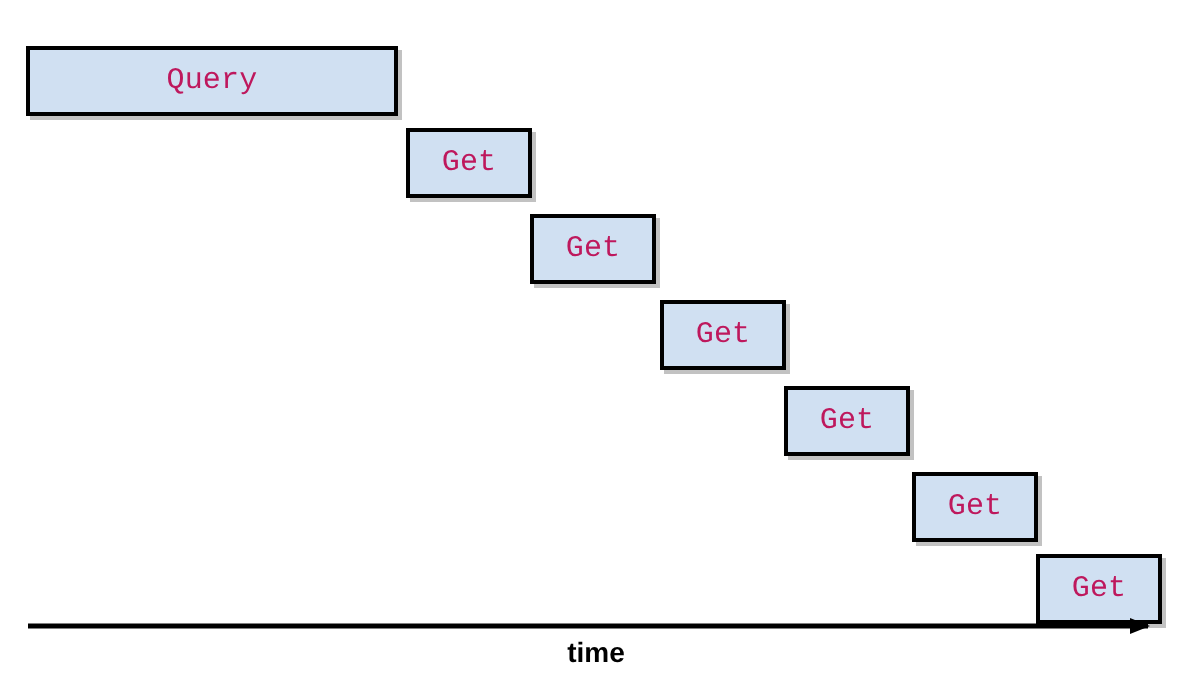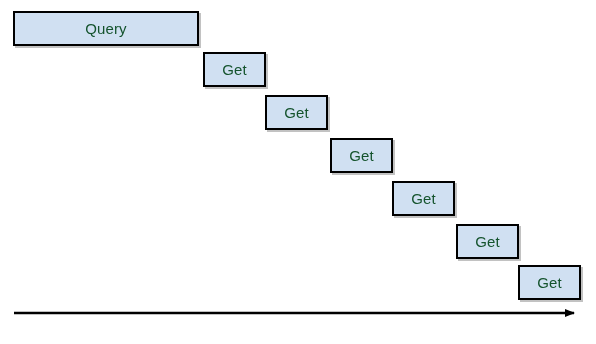--- a/index.html
+++ b/index.html
@@ -18,26 +18,27 @@
     overflow: hidden;
   }
   .op-box {
     position: absolute;
     box-sizing: border-box;
     background: #d0e0f2;
     border: 2px solid #000000;
     display: flex;
     align-items: center;
     justify-content: center;
-    color: #14532d;
-    font-family: Liberation Sans, sans-serif;
+    color: #be185d;
+    font-family: Liberation Mono, monospace;
     font-size: 15px;
     line-height: 1;
     letter-spacing: 0.1px;
     box-shadow: 2px 2px 0 rgba(120,120,120,0.45);
+    margin-top: 12px;
   }
   .op-label {
     display: block;
     white-space: nowrap;
   }
   #time-axis {
     position: absolute;
     left: 0;
     top: 0;
     width: 596px;
@@ -87,14 +88,15 @@
 
   <svg id="time-axis" viewBox="0 0 596 344" xmlns="http://www.w3.org/2000/svg">
     <defs>
       <marker id="arrowhead" markerWidth="10" markerHeight="8" refX="9" refY="4" orient="auto" markerUnits="userSpaceOnUse">
         <path d="M0,0 L10,4 L0,8 z" fill="#000000"></path>
       </marker>
     </defs>
     <line id="axis-line" x1="14" y1="313" x2="574" y2="313" stroke="#000000" stroke-width="2.4" marker-end="url(#arrowhead)"></line>
   </svg>
 
+  <div id="time-label">time</div>
 
 </div>
 
 </body></html>

